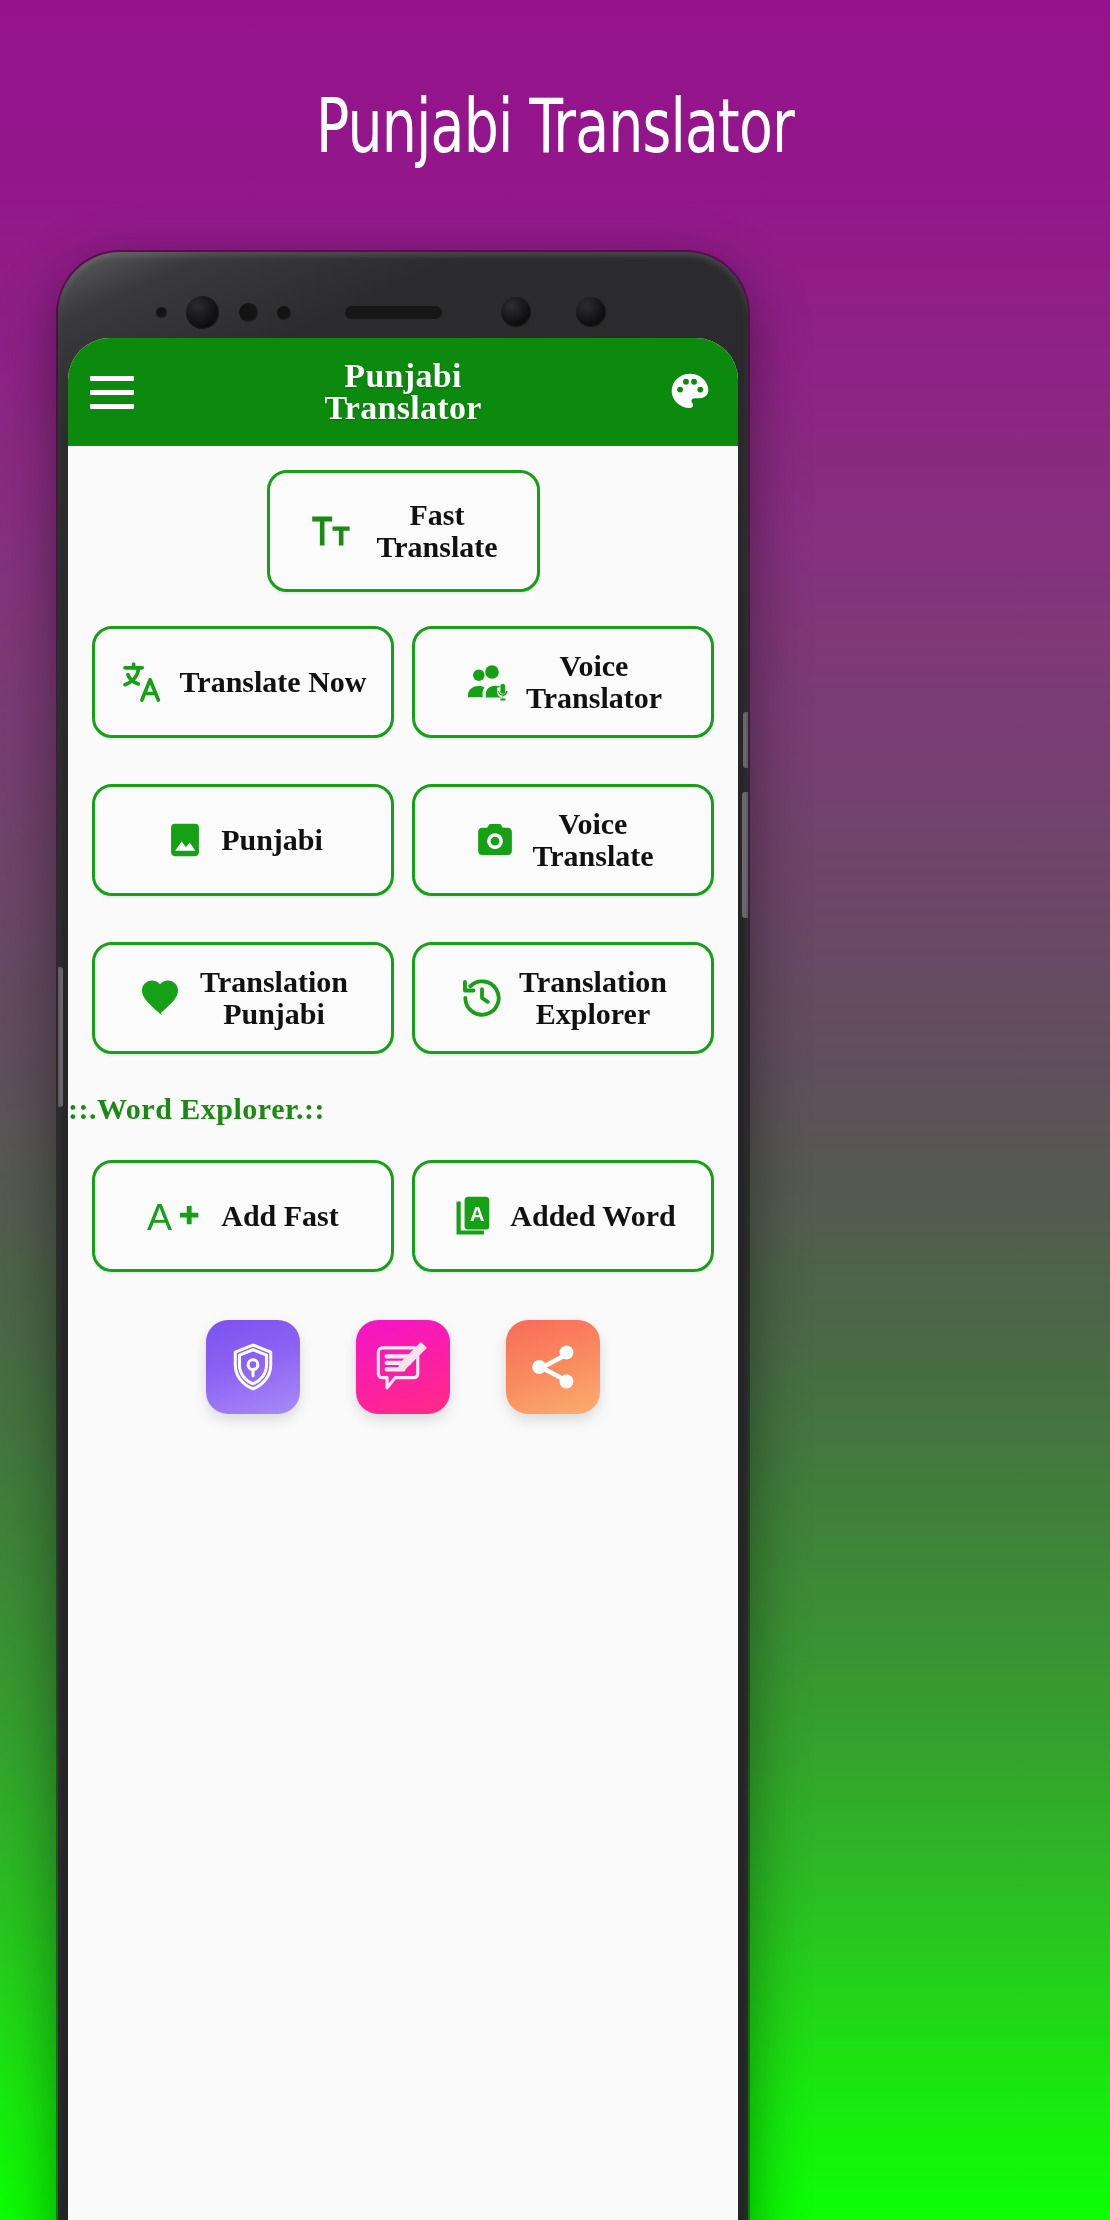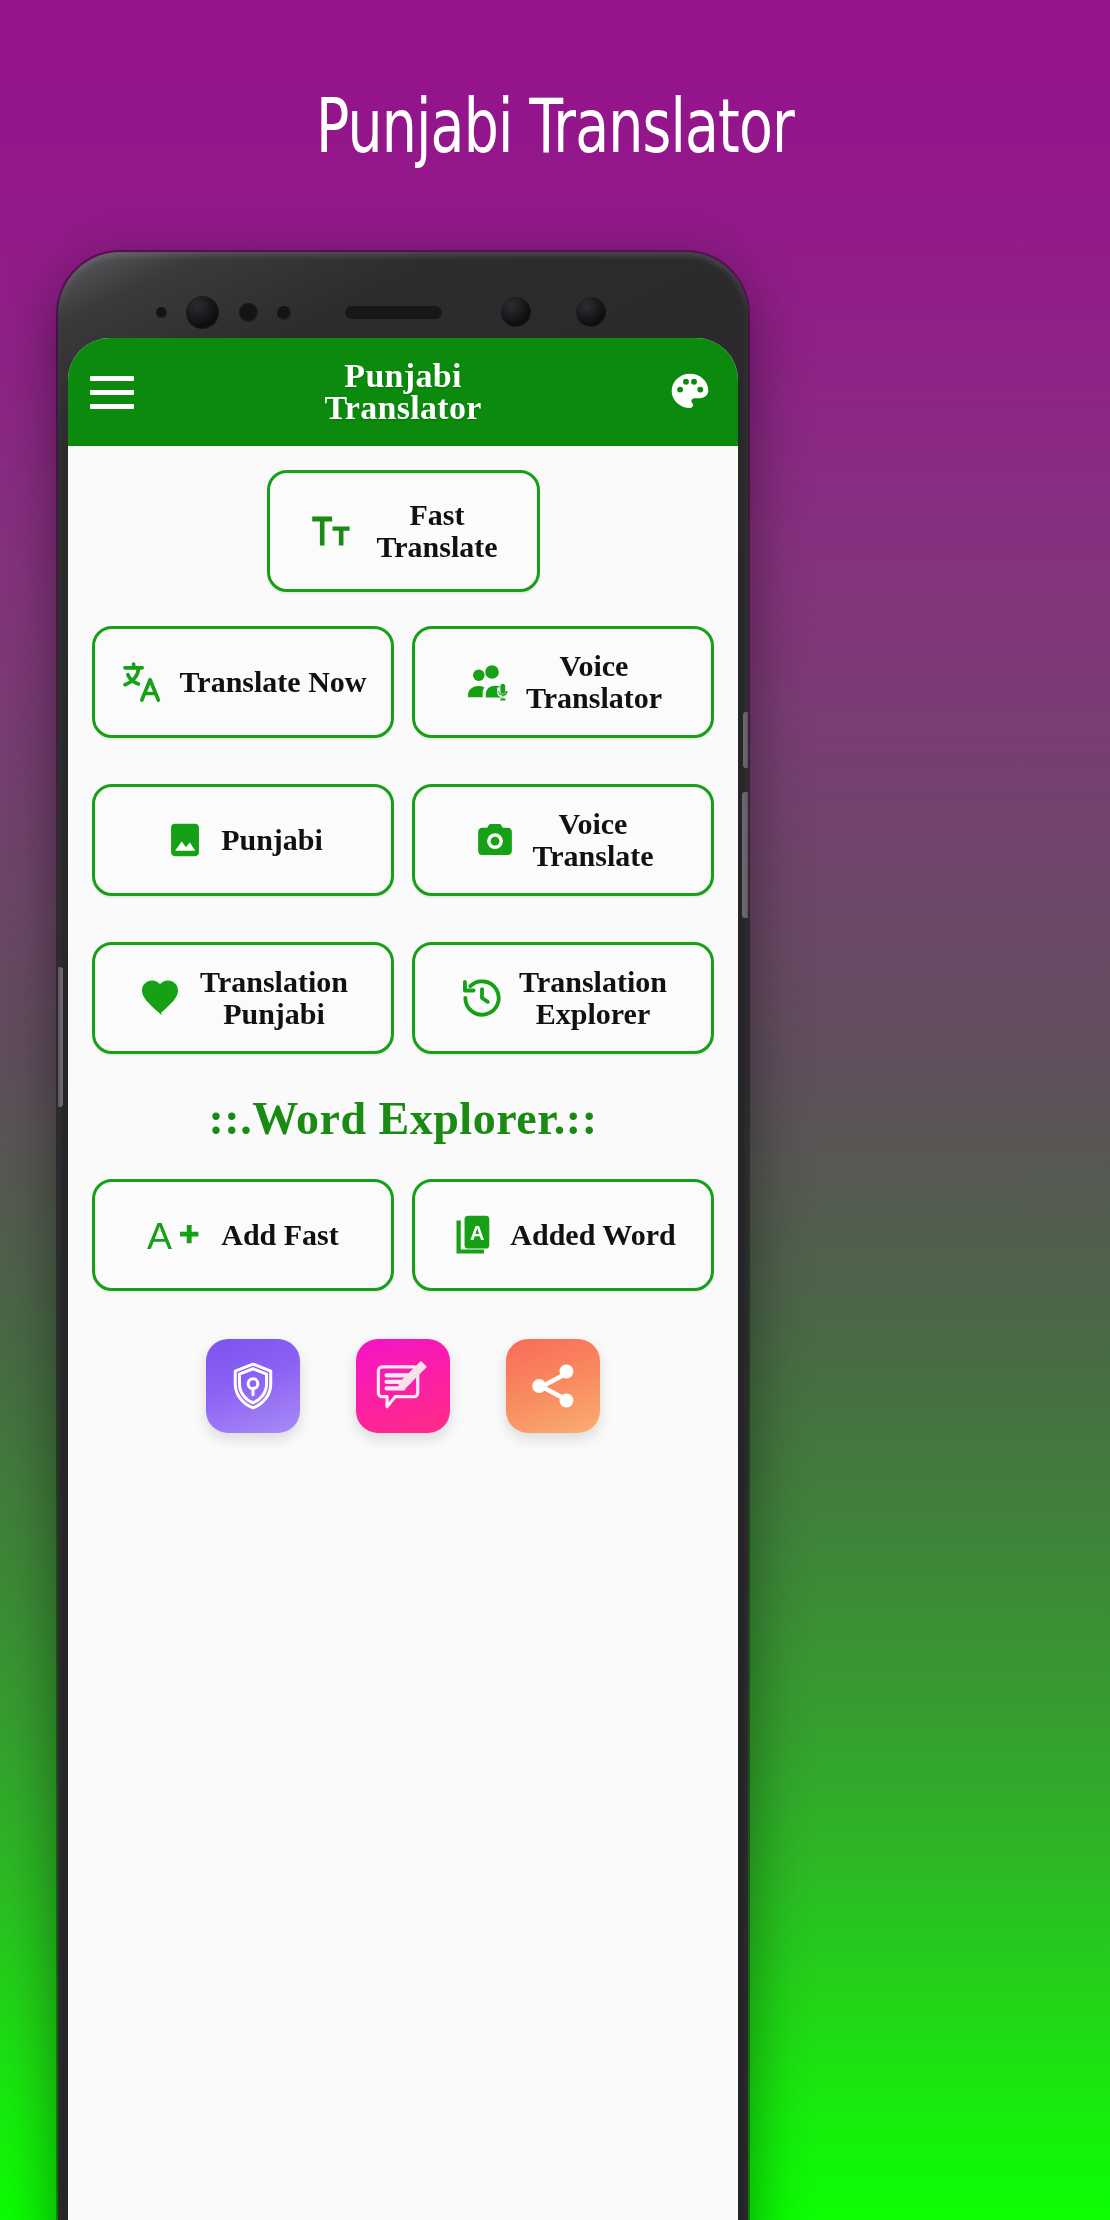--- a/index.html
+++ b/index.html
@@ -136,23 +136,22 @@
   }
   .btn .lbl { text-align: center; }
 
   .row-fast { padding: 24px 0 0 0; display: flex; justify-content: center; }
   .btn-fast { width: 273px; height: 122px; gap: 22px; }
 
   .grid-row { display: flex; gap: 18px; padding: 12px 24px; margin-top: 22px; }
   .grid-row .btn { flex: 1; height: 112px; }
 
   .section-title {
-    text-align: center;
     color: #1a8a12;
-    font-size: 46px;
+    font-size: 30px;
     font-weight: bold;
     margin-top: 26px;
     letter-spacing: 0.5px;
   }
 
   
   .tiles { display: flex; justify-content: center; gap: 56px; margin-top: 36px; }
   .tile {
     width: 94px; height: 94px;
     border-radius: 22px;

